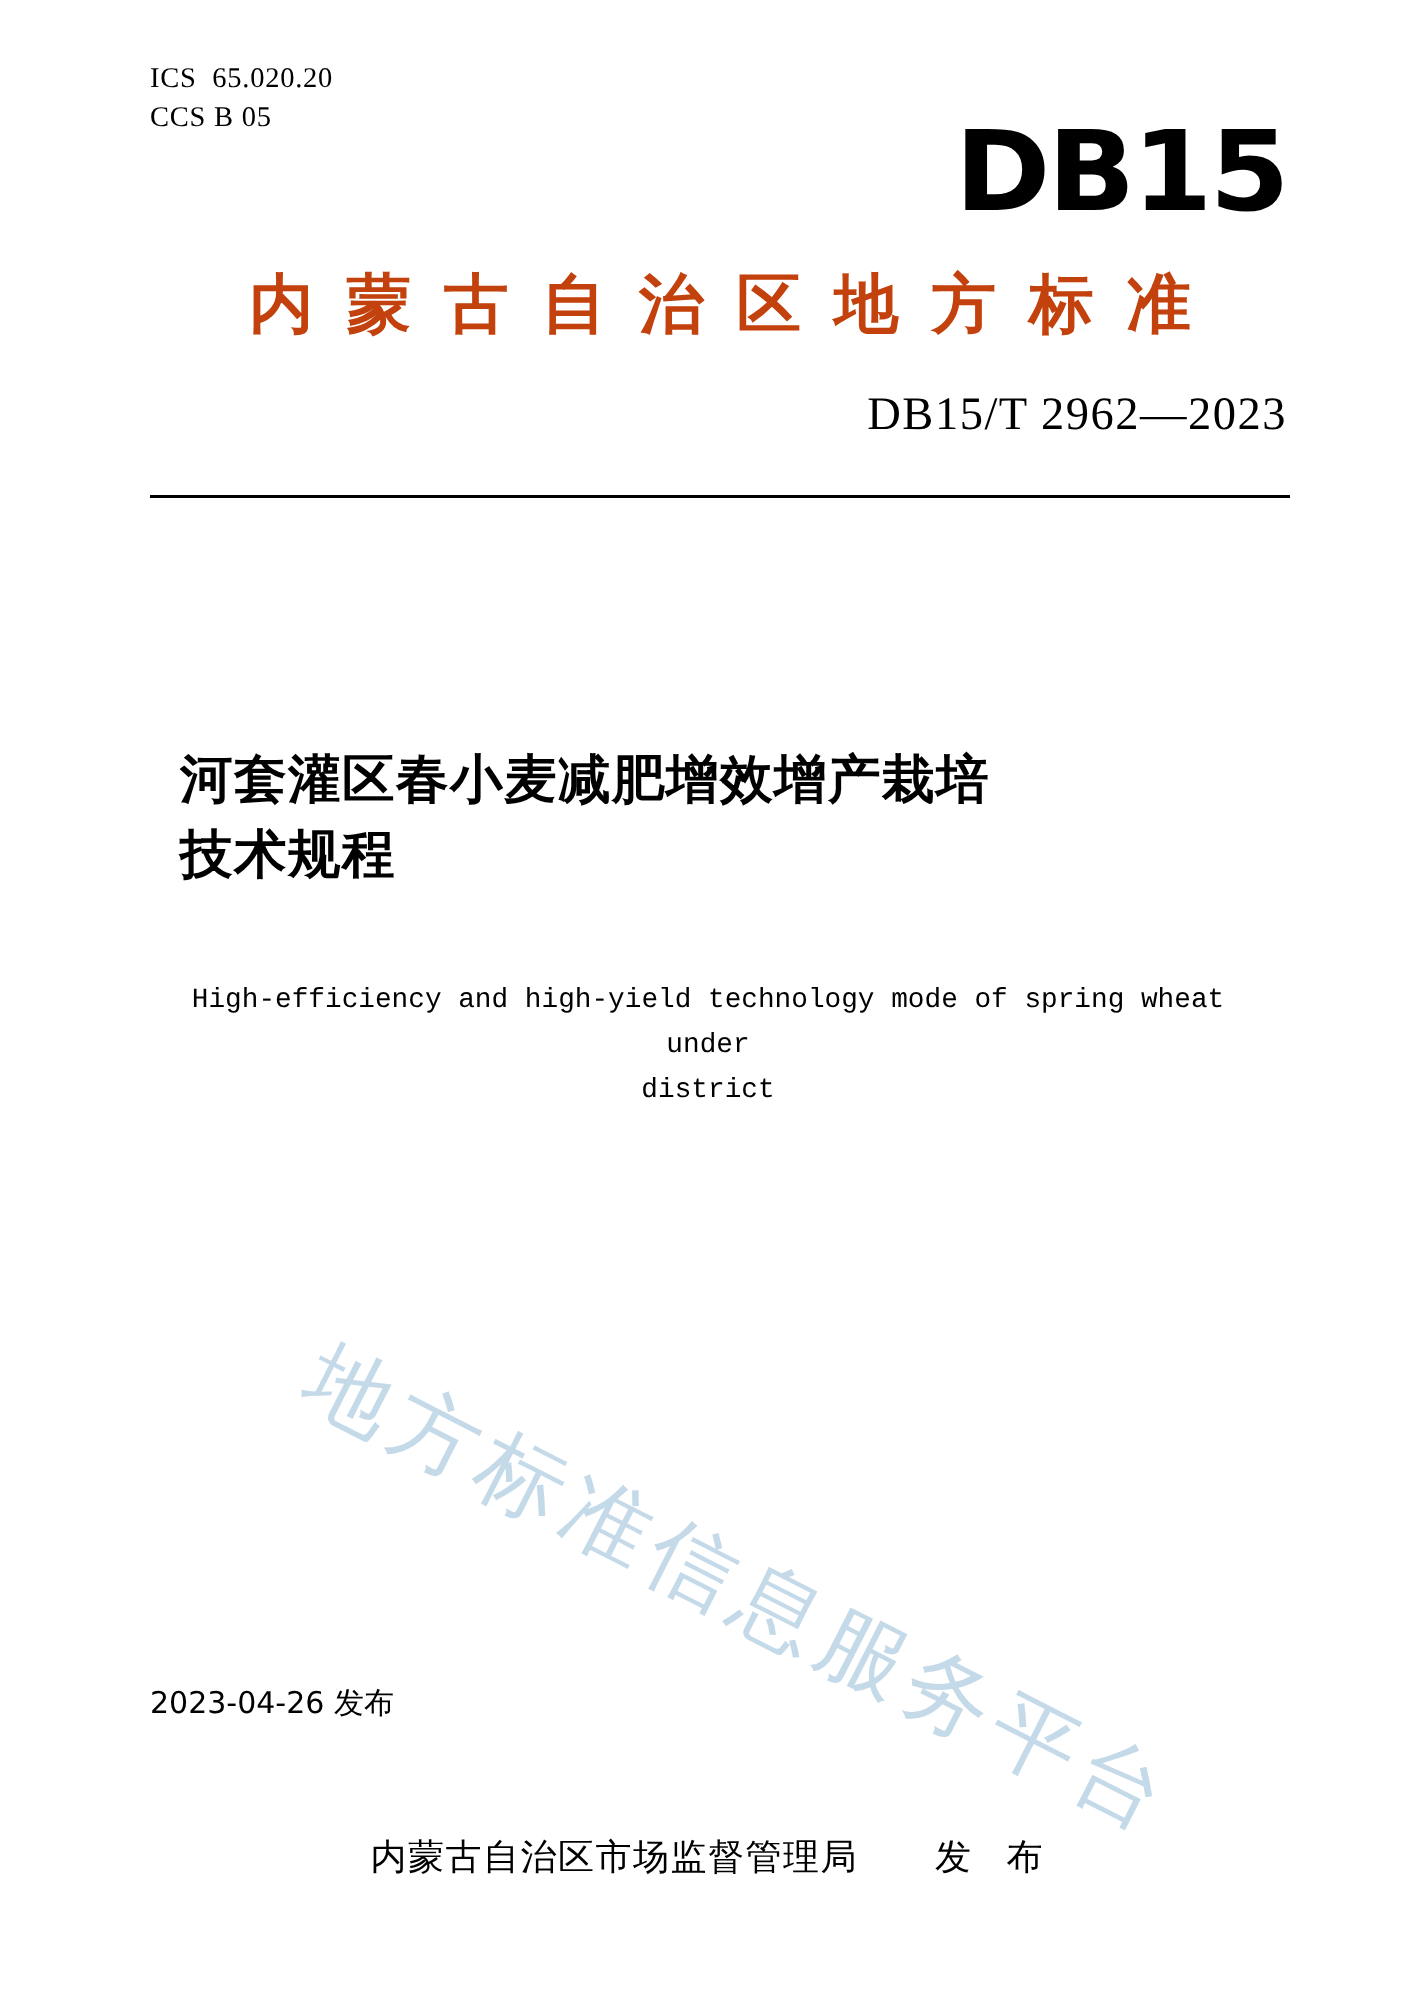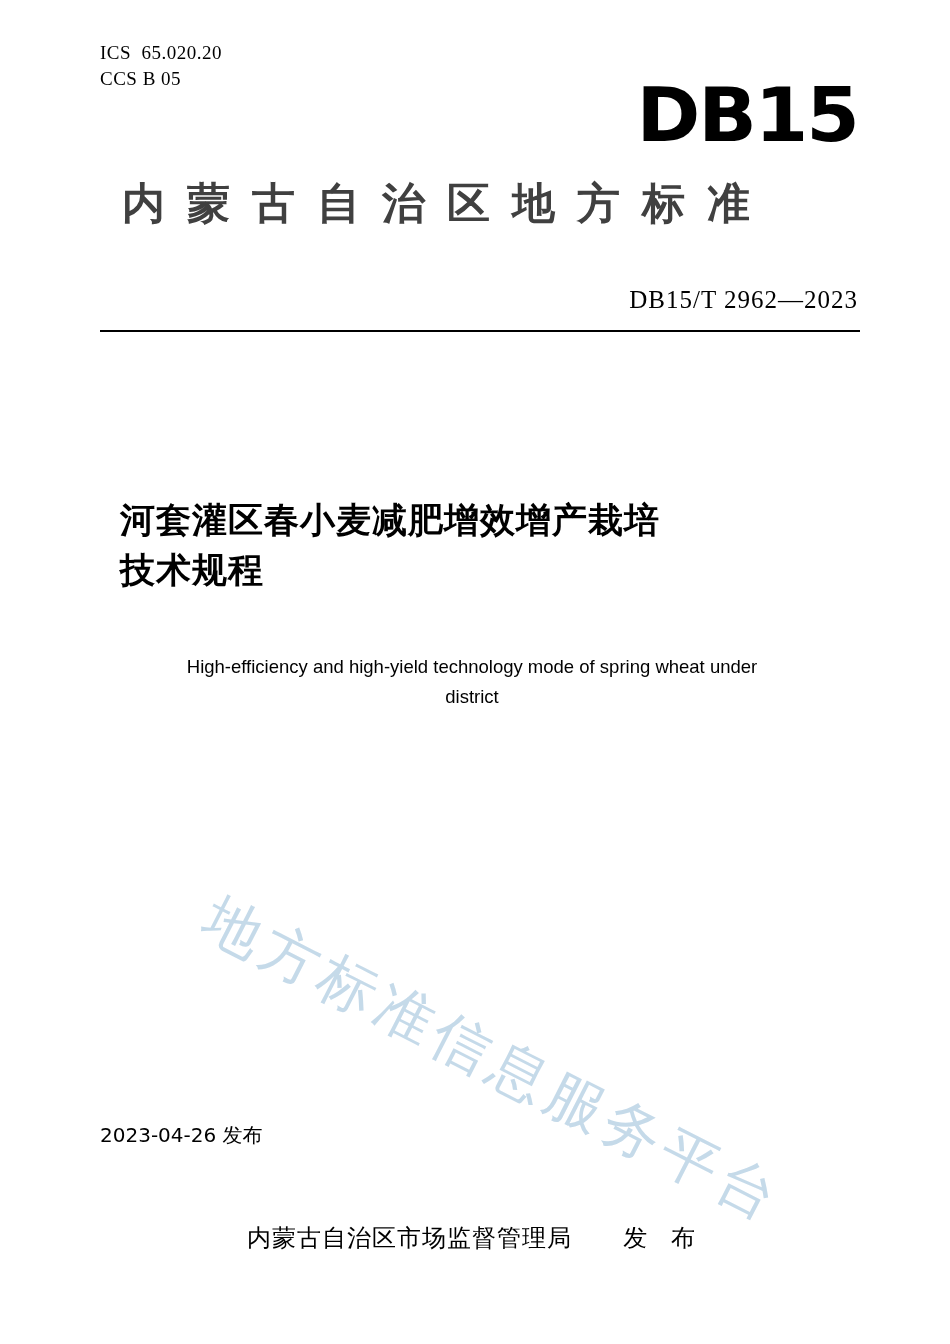--- a/index.html
+++ b/index.html
@@ -49,39 +49,38 @@
     transform: scaleX(1.04);
     transform-origin: right center;
   }
 
   
   .std-title {
     position: absolute;
     left: 100px;
     right: 90px;
     top: 178px;
-    text-align: left;
+    text-align: center;
     font-family: "DejaVu Sans", sans-serif;
     font-weight: bold;
     font-size: 43px;
     letter-spacing: 22px;
     text-indent: 22px;
     line-height: 50px;
-    color: #404040;
+    color: #c2410c;
   }
 
   
   .std-number {
     position: absolute;
     right: 92px;
     top: 258px;
     font-family: "Liberation Serif", serif;
-    font-size: 25px;
+    font-size: 31px;
     letter-spacing: 1px;
-    margin-top: 28px;
   }
 
   
   .rule {
     position: absolute;
     left: 100px;
     right: 90px;
     top: 330px;
     height: 2px;
     background: #000;
@@ -101,21 +100,21 @@
   }
   .doc-title .line2 { display: block; }
 
   
   .doc-title-en {
     position: absolute;
     left: 110px;
     right: 116px;
     top: 652px;
     text-align: center;
-    font-family: Liberation Sans, sans-serif;
+    font-family: Liberation Mono, monospace;
     font-size: 18.5px;
     line-height: 30px;
     letter-spacing: 0px;
   }
 
   
   .watermark {
     position: absolute;
     left: 225px;
     top: 770px;

